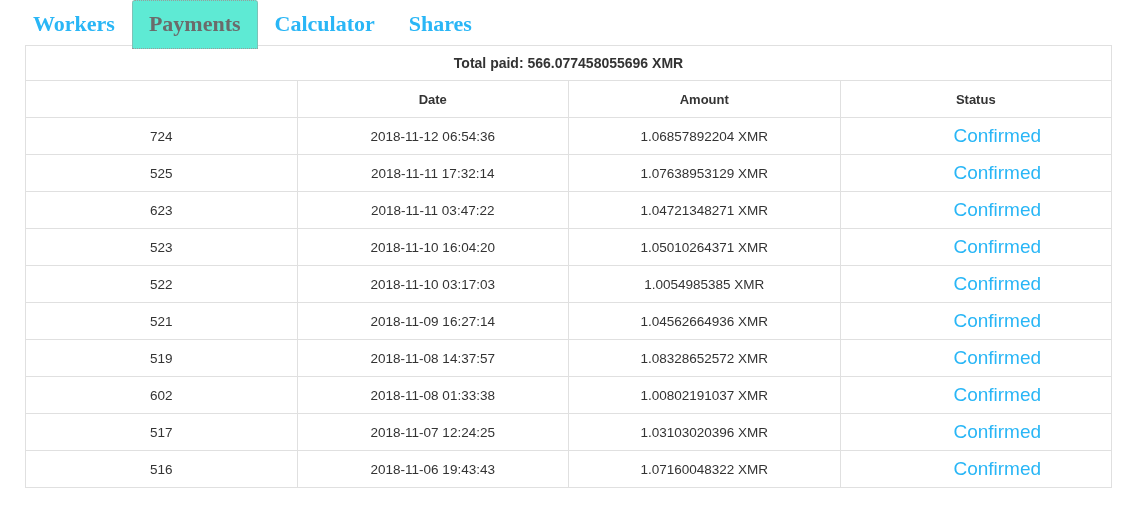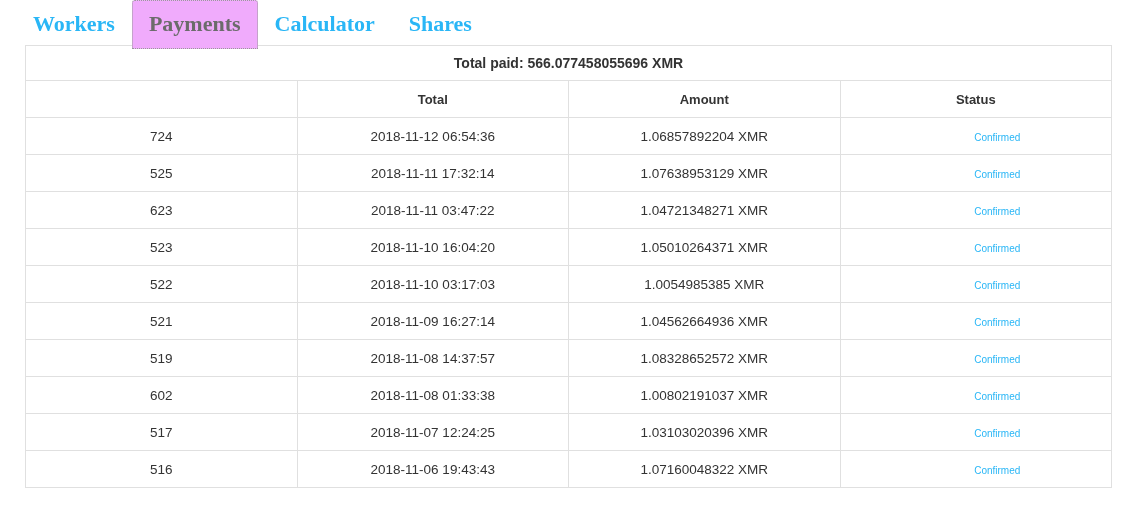--- a/index.html
+++ b/index.html
@@ -35,21 +35,21 @@
     border: 1px solid transparent;
     border-radius: 3px 3px 0 0;
     text-decoration: none;
     cursor: pointer;
     white-space: nowrap;
     font-family: Liberation Serif, serif;
   }
   .tab:first-child { margin-left: -8px; }
   .tab.active {
     color: #6b6b6b;
-    background: #f0abfc;
+    background: #5eead4;
     border: 1px dotted #9a9a9a;
     border-bottom-color: #9a9a9a;
   }
 
   
   .table-wrap {
     margin: 0 25px;
     width: 1087px;
     box-sizing: border-box;
   }
@@ -104,21 +104,21 @@
     padding: 0;
     vertical-align: middle;
     white-space: nowrap;
   }
   tbody td.col-idx { border-left: none; color: #333; }
   tbody td.col-status { border-right: none; }
   tbody td.col-status a {
     color: #29b6f6;
     text-decoration: none;
     cursor: pointer;
-    font-size: 10px;
+    font-size: 19px;
     margin-left: 43px;
   }
   tbody tr:last-child td { border-bottom: none; }
 </style>
 </head>
 <body>
 
 <div class="tabbar">
   <a class="tab">Workers</a>
   <a class="tab active">Payments</a>
@@ -127,21 +127,21 @@
 </div>
 
 <div class="table-wrap">
   <table class="payments">
     <thead>
       <tr class="total-row">
         <td colspan="4">Total paid: 566.077458055696 XMR</td>
       </tr>
       <tr>
         <th class="col-idx"></th>
-        <th class="col-date">Total</th>
+        <th class="col-date">Date</th>
         <th class="col-amount">Amount</th>
         <th class="col-status">Status</th>
       </tr>
     </thead>
     <tbody id="payments-body">
         <tr>
           <td class="col-idx">724</td>
           <td class="col-date">2018-11-12 06:54:36</td>
           <td class="col-amount">1.06857892204 XMR</td>
           <td class="col-status"><a>Confirmed</a></td>

